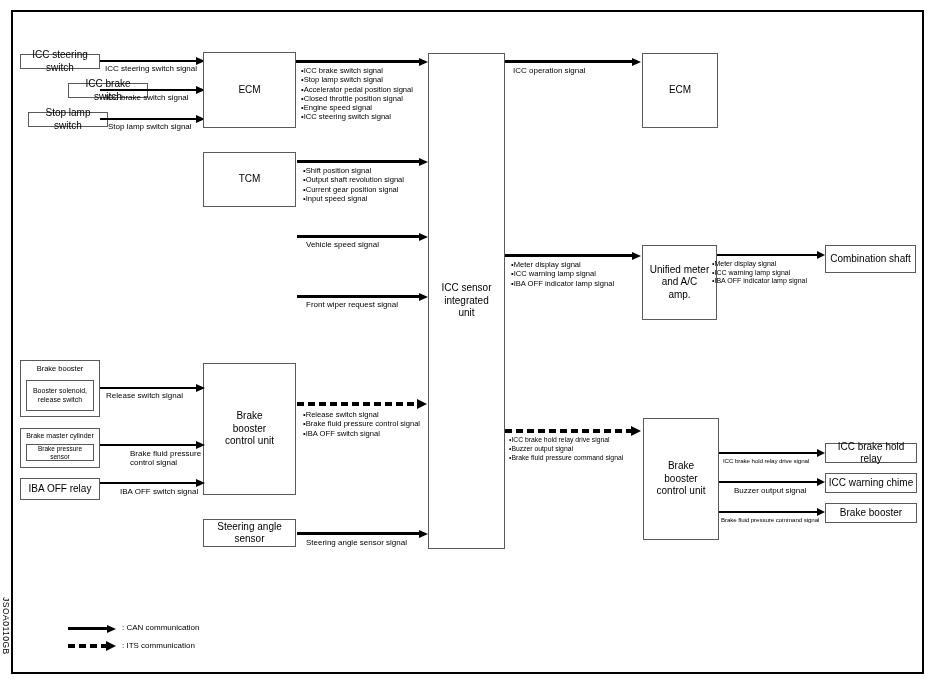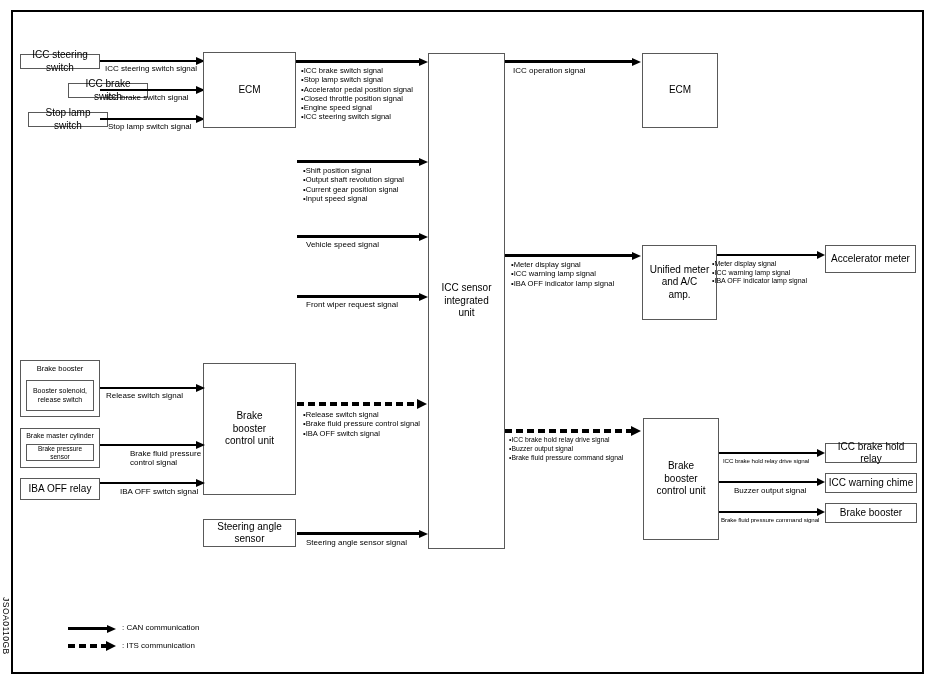--- a/index.html
+++ b/index.html
@@ -49,20 +49,23 @@
 
   <div class="arr med" style="left:100px;top:60px;width:96px;"></div>
   <div class="sig" style="left:105px;top:64px;">ICC steering switch signal</div>
   <div class="arr med" style="left:100px;top:89px;width:96px;"></div>
   <div class="sig" style="left:105px;top:93px;">ICC brake switch signal</div>
   <div class="arr med" style="left:100px;top:118px;width:96px;"></div>
   <div class="sig" style="left:108px;top:122px;">Stop lamp switch signal</div>
 
   <div class="box" style="left:203px;top:52px;width:93px;height:76px;">
       <span>ECM</span>
+    </div>
+  <div class="box" style="left:203px;top:152px;width:93px;height:55px;">
+      <span>TCM</span>
     </div>
   <div class="box" style="left:203px;top:363px;width:93px;height:132px;">
       <span style="width:60px;">Brake booster control unit</span>
     </div>
   <div class="box" style="left:203px;top:519px;width:93px;height:28px;">
       <span>Steering angle sensor</span>
     </div>
 
   <div class="arr thick" style="left:296px;top:60px;width:123px;"></div>
   <div class="sigs" style="left:301px;top:66px;">•ICC brake switch signal
@@ -133,21 +136,21 @@
     </div>
   <div class="box" style="left:643px;top:418px;width:76px;height:122px;">
       <span style="width:55px;">Brake booster control unit</span>
     </div>
 
   <div class="arr thin" style="left:717px;top:254px;width:100px;"></div>
   <div class="sigs" style="left:712px;top:260px;font-size:7px;">•Meter display signal
 •ICC warning lamp signal
 •IBA OFF indicator lamp signal</div>
   <div class="box" style="left:825px;top:245px;width:91px;height:28px;">
-      <span>Accelerator meter</span>
+      <span>Combination shaft</span>
     </div>
 
   <div class="arr thin" style="left:719px;top:452px;width:98px;"></div>
   <div class="sig tiny" style="left:723px;top:457px;">ICC brake hold relay drive signal</div>
   <div class="arr thin" style="left:719px;top:481px;width:98px;"></div>
   <div class="sig" style="left:734px;top:486px;">Buzzer output signal</div>
   <div class="arr thin" style="left:719px;top:511px;width:98px;"></div>
   <div class="sig tiny" style="left:721px;top:516px;">Brake fluid pressure command signal</div>
 
   <div class="box" style="left:825px;top:443px;width:92px;height:20px;">

